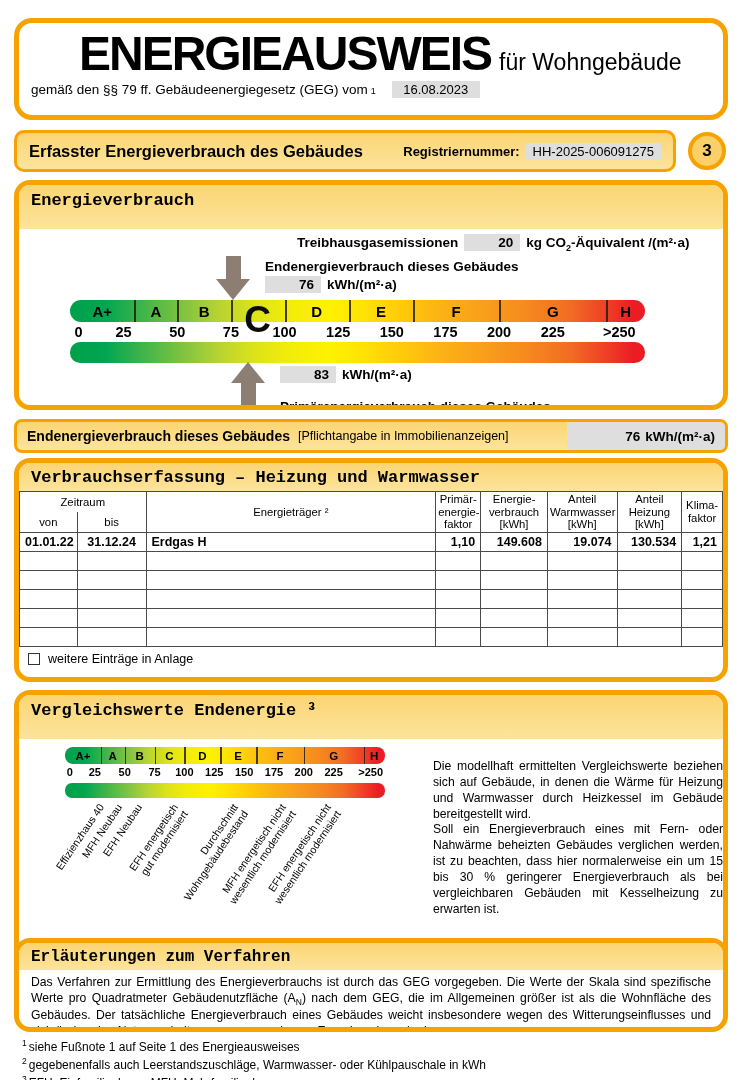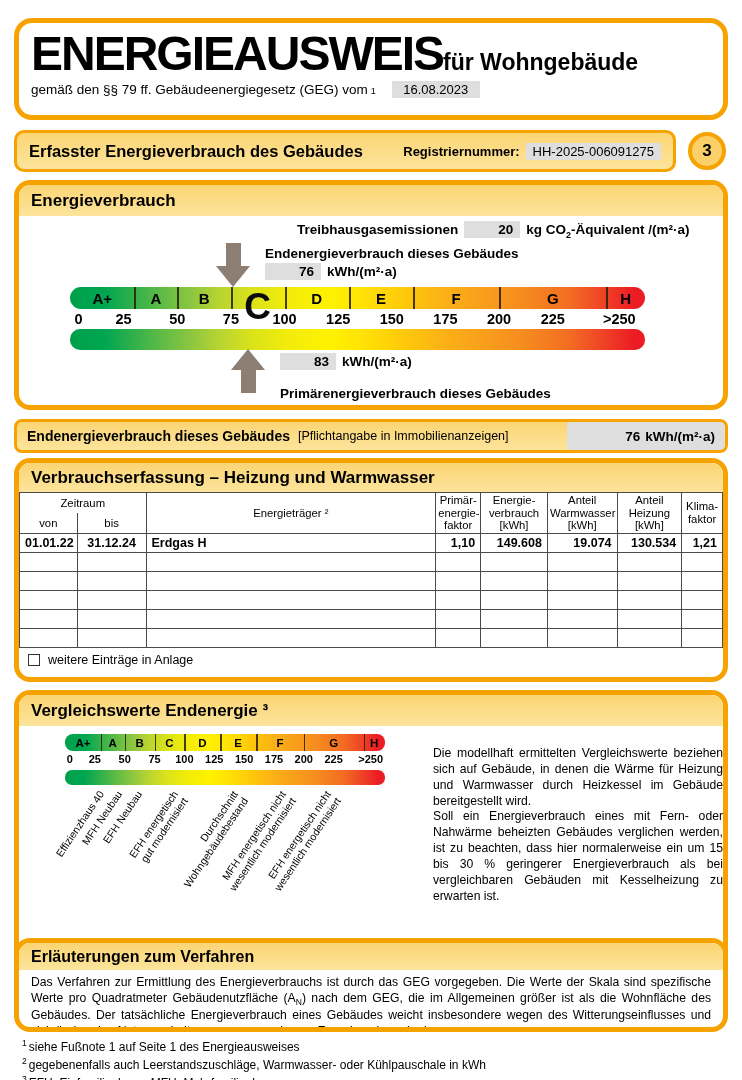--- a/index.html
+++ b/index.html
@@ -4,26 +4,26 @@
 <style>
   :root{
     --frame-orange:#F6A200; --band-yellow:#FBD573; --band-yellow-light:#FCE49C;
     --value-box-gray:#DEDEDE; --arrow-taupe:#8C7E73; --table-line:#4A4A4A;
   }
   *{margin:0;padding:0;box-sizing:border-box;}
   html,body{width:742px;height:1080px;background:#fff;}
   body{font-family:"Liberation Sans","DejaVu Sans",sans-serif;color:#000;position:relative;overflow:hidden;}
   .gbox{background:var(--value-box-gray);padding:1px 7px;}
   .sect{position:absolute;left:14px;width:714px;border:5px solid var(--frame-orange);border-radius:16px;background:#fff;overflow:hidden;}
-  .strip{background:linear-gradient(180deg,var(--band-yellow),var(--band-yellow-light));font-weight:bold;font-size:17px;padding:6px 12px 5px;}
+  .strip{background:linear-gradient(180deg,var(--band-yellow),var(--band-yellow-light));font-weight:bold;font-size:17px;padding:6px 12px 19px;font-family:Liberation Mono, monospace;}
   
   #hdr{position:absolute;top:18px;left:14px;width:714px;height:102px;border:5px solid var(--frame-orange);border-radius:18px;background:#fff;padding:6px 12px 0;}
   #hdr .trow{display:flex;align-items:baseline;}
-  #hdr .big{font-size:48px;font-weight:bold;letter-spacing:-2px;line-height:1.04;}
-  #hdr .suf{font-size:23px;font-weight:bold;}
+  #hdr .big{font-size:48px;font-weight:bold;letter-spacing:-2px;line-height:1.04;margin-left:48px;}
+  #hdr .suf{font-size:23px;font-weight:normal;margin-left:8px;}
   #hdr .law{display:flex;align-items:baseline;font-size:13.5px;margin-top:2px;}
   #hdr .law sup{font-size:9px;margin-left:3px;}
   #hdr .datebox{margin-left:16px;min-width:88px;text-align:center;font-size:13px;}
   
   #regband{position:absolute;top:130px;left:14px;width:662px;height:42px;border:3px solid var(--frame-orange);border-radius:10px;
     background:linear-gradient(180deg,var(--band-yellow),var(--band-yellow-light));display:flex;align-items:center;padding:0 12px;}
   #regband .t{font-weight:bold;font-size:16.5px;}
   #regband .rl{font-weight:bold;font-size:13px;margin-left:auto;}
   #regband .rv{font-size:13px;margin-left:6px;}
   #pagecircle{position:absolute;top:132px;left:688px;width:38px;height:38px;border-radius:50%;border:4px solid var(--frame-orange);

